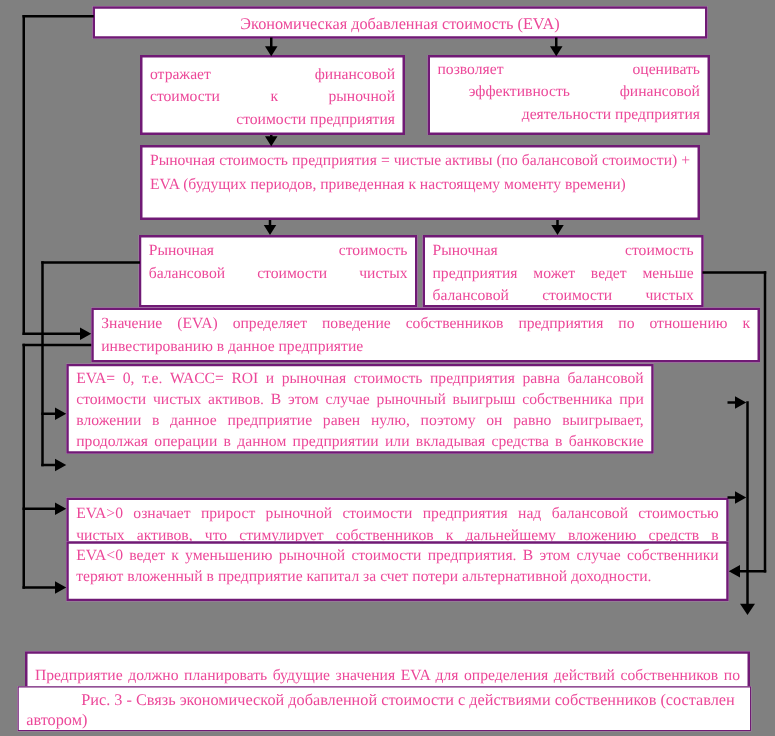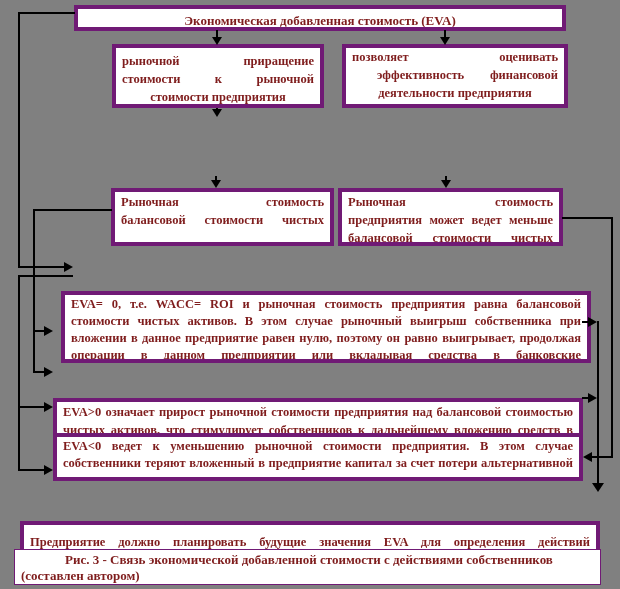--- a/index.html
+++ b/index.html
@@ -10,33 +10,33 @@
   #canvas{
     position:relative;
     width:620px;height:589px;
     background:#808080;
     overflow:hidden;
   }
   .box{
     position:absolute;
     box-sizing:border-box;
     background:#ffffff;
-    border:4px solid #701a75;
-    color:#7f1d1d;
-    font-weight:bold;
+    border:2px solid #701a75;
+    color:#ec4899;
+    font-weight:normal;
     font-size:12.5px;
     line-height:17.5px;
     padding:1px 6px;
     text-align:justify;
     overflow:hidden;
   }
   .center{text-align:center;}
   .spread-last{text-align-last:justify;}
   .jline{text-align:justify;text-align-last:justify;white-space:nowrap;overflow:hidden;}
-  .lline{text-align:center;white-space:nowrap;overflow:hidden;}
+  .lline{text-align:right;white-space:nowrap;overflow:hidden;}
   .hline,.vline{position:absolute;background:#000000;}
   .arrow{position:absolute;width:0;height:0;}
   .arrow.right{border-top:5px solid transparent;border-bottom:5px solid transparent;border-left:9px solid #000000;}
   .arrow.left{border-top:5px solid transparent;border-bottom:5px solid transparent;border-right:9px solid #000000;}
   .arrow.down{border-left:5px solid transparent;border-right:5px solid transparent;border-top:8px solid #000000;}
   .arrow.down-big{border-left:6px solid transparent;border-right:6px solid transparent;border-top:9px solid #000000;}
   .caption{
     border-width:1px;
     font-size:13px;
     line-height:16px;
@@ -46,45 +46,47 @@
   .caption .cap-text{text-indent:44px;}
 </style>
 </head>
 <body>
 
 <div id="canvas">
 
   <div class="box center" style="left:74px;top:5px;width:492px;height:26px;line-height:21px;font-size:13px;">Экономическая добавленная стоимость (EVA)</div>
 
   <div class="box" style="left:112px;top:44px;width:212px;height:64px;padding-top:5px;">
-    <div class="jline" style="height:18px;">рыночной приращение</div>
+    <div class="jline" style="height:18px;">отражает финансовой</div>
     <div class="jline" style="height:18px;">стоимости к рыночной</div>
     <div class="lline" style="height:18px;">стоимости предприятия</div>
   </div>
 
   <div class="box" style="left:342px;top:44px;width:226px;height:64px;">
     <div class="jline" style="height:18px;">позволяет оценивать</div>
     <div class="jline" style="height:18px;margin-left:25px;">эффективность финансовой</div>
     <div class="lline" style="height:18px;">деятельности предприятия</div>
   </div>
 
+  <div class="box" style="left:112px;top:116px;width:448px;height:60px;line-height:18.5px;">Рыночная стоимость предприятия = чистые активы (по балансовой стоимости) + EVA (будущих периодов, приведенная к настоящему моменту времени)</div>
 
   <div class="box" style="left:111px;top:188px;width:223px;height:58px;padding-top:2px;">
     <div class="jline" style="height:18px;">Рыночная стоимость</div>
     <div class="jline" style="height:18px;">балансовой стоимости чистых</div>
   </div>
 
   <div class="box" style="left:338px;top:188px;width:225px;height:58px;padding-top:2px;">
     <div class="jline" style="height:18px;">Рыночная стоимость</div>
     <div class="jline" style="height:18px;">предприятия может ведет меньше</div>
     <div class="jline" style="height:18px;">балансовой стоимости чистых</div>
   </div>
 
+  <div class="box" style="left:73px;top:246px;width:535px;height:44px;line-height:19px;">Значение (EVA) определяет поведение собственников предприятия по отношению к инвестированию в данное предприятие</div>
 
-  <div class="box spread-last" style="left:61px;top:291px;width:530px;height:72px;line-height:17px;">EVA= 0, т.е. WACC= ROI и рыночная стоимость предприятия равна балансовой стоимости чистых активов. В этом случае рыночный выигрыш собственника при вложении в данное предприятие равен нулю, поэтому он равно выигрывает, продолжая операции в данном предприятии или вкладывая средства в банковские</div>
+  <div class="box spread-last" style="left:53px;top:291px;width:470px;height:72px;line-height:17px;">EVA= 0, т.е. WACC= ROI и рыночная стоимость предприятия равна балансовой стоимости чистых активов. В этом случае рыночный выигрыш собственника при вложении в данное предприятие равен нулю, поэтому он равно выигрывает, продолжая операции в данном предприятии или вкладывая средства в банковские</div>
 
   <div class="box" style="left:53px;top:368px;width:530px;height:60px;line-height:18px;margin-top:30px;">EVA&gt;0 означает прирост рыночной стоимости предприятия над балансовой стоимостью чистых активов, что стимулирует собственников к дальнейшему вложению средств в предприятие.</div>
 
   <div class="box" style="left:53px;top:433px;width:530px;height:48px;line-height:17px;">EVA&lt;0 ведет к уменьшению рыночной стоимости предприятия. В этом случае собственники теряют вложенный в предприятие капитал за счет потери альтернативной доходности.</div>
 
   <div class="box" style="left:20px;top:493px;width:580px;height:53px;line-height:18px;padding-top:8px;margin-top:28px;">Предприятие должно планировать будущие значения EVA для определения действий собственников по инвестированию  своих средств</div>
 
   <div class="box caption" style="left:14px;top:549px;width:587px;height:36px;">
     <div class="cap-text">Рис. 3 - Связь экономической добавленной стоимости с действиями собственников (составлен автором)</div>
   </div>

